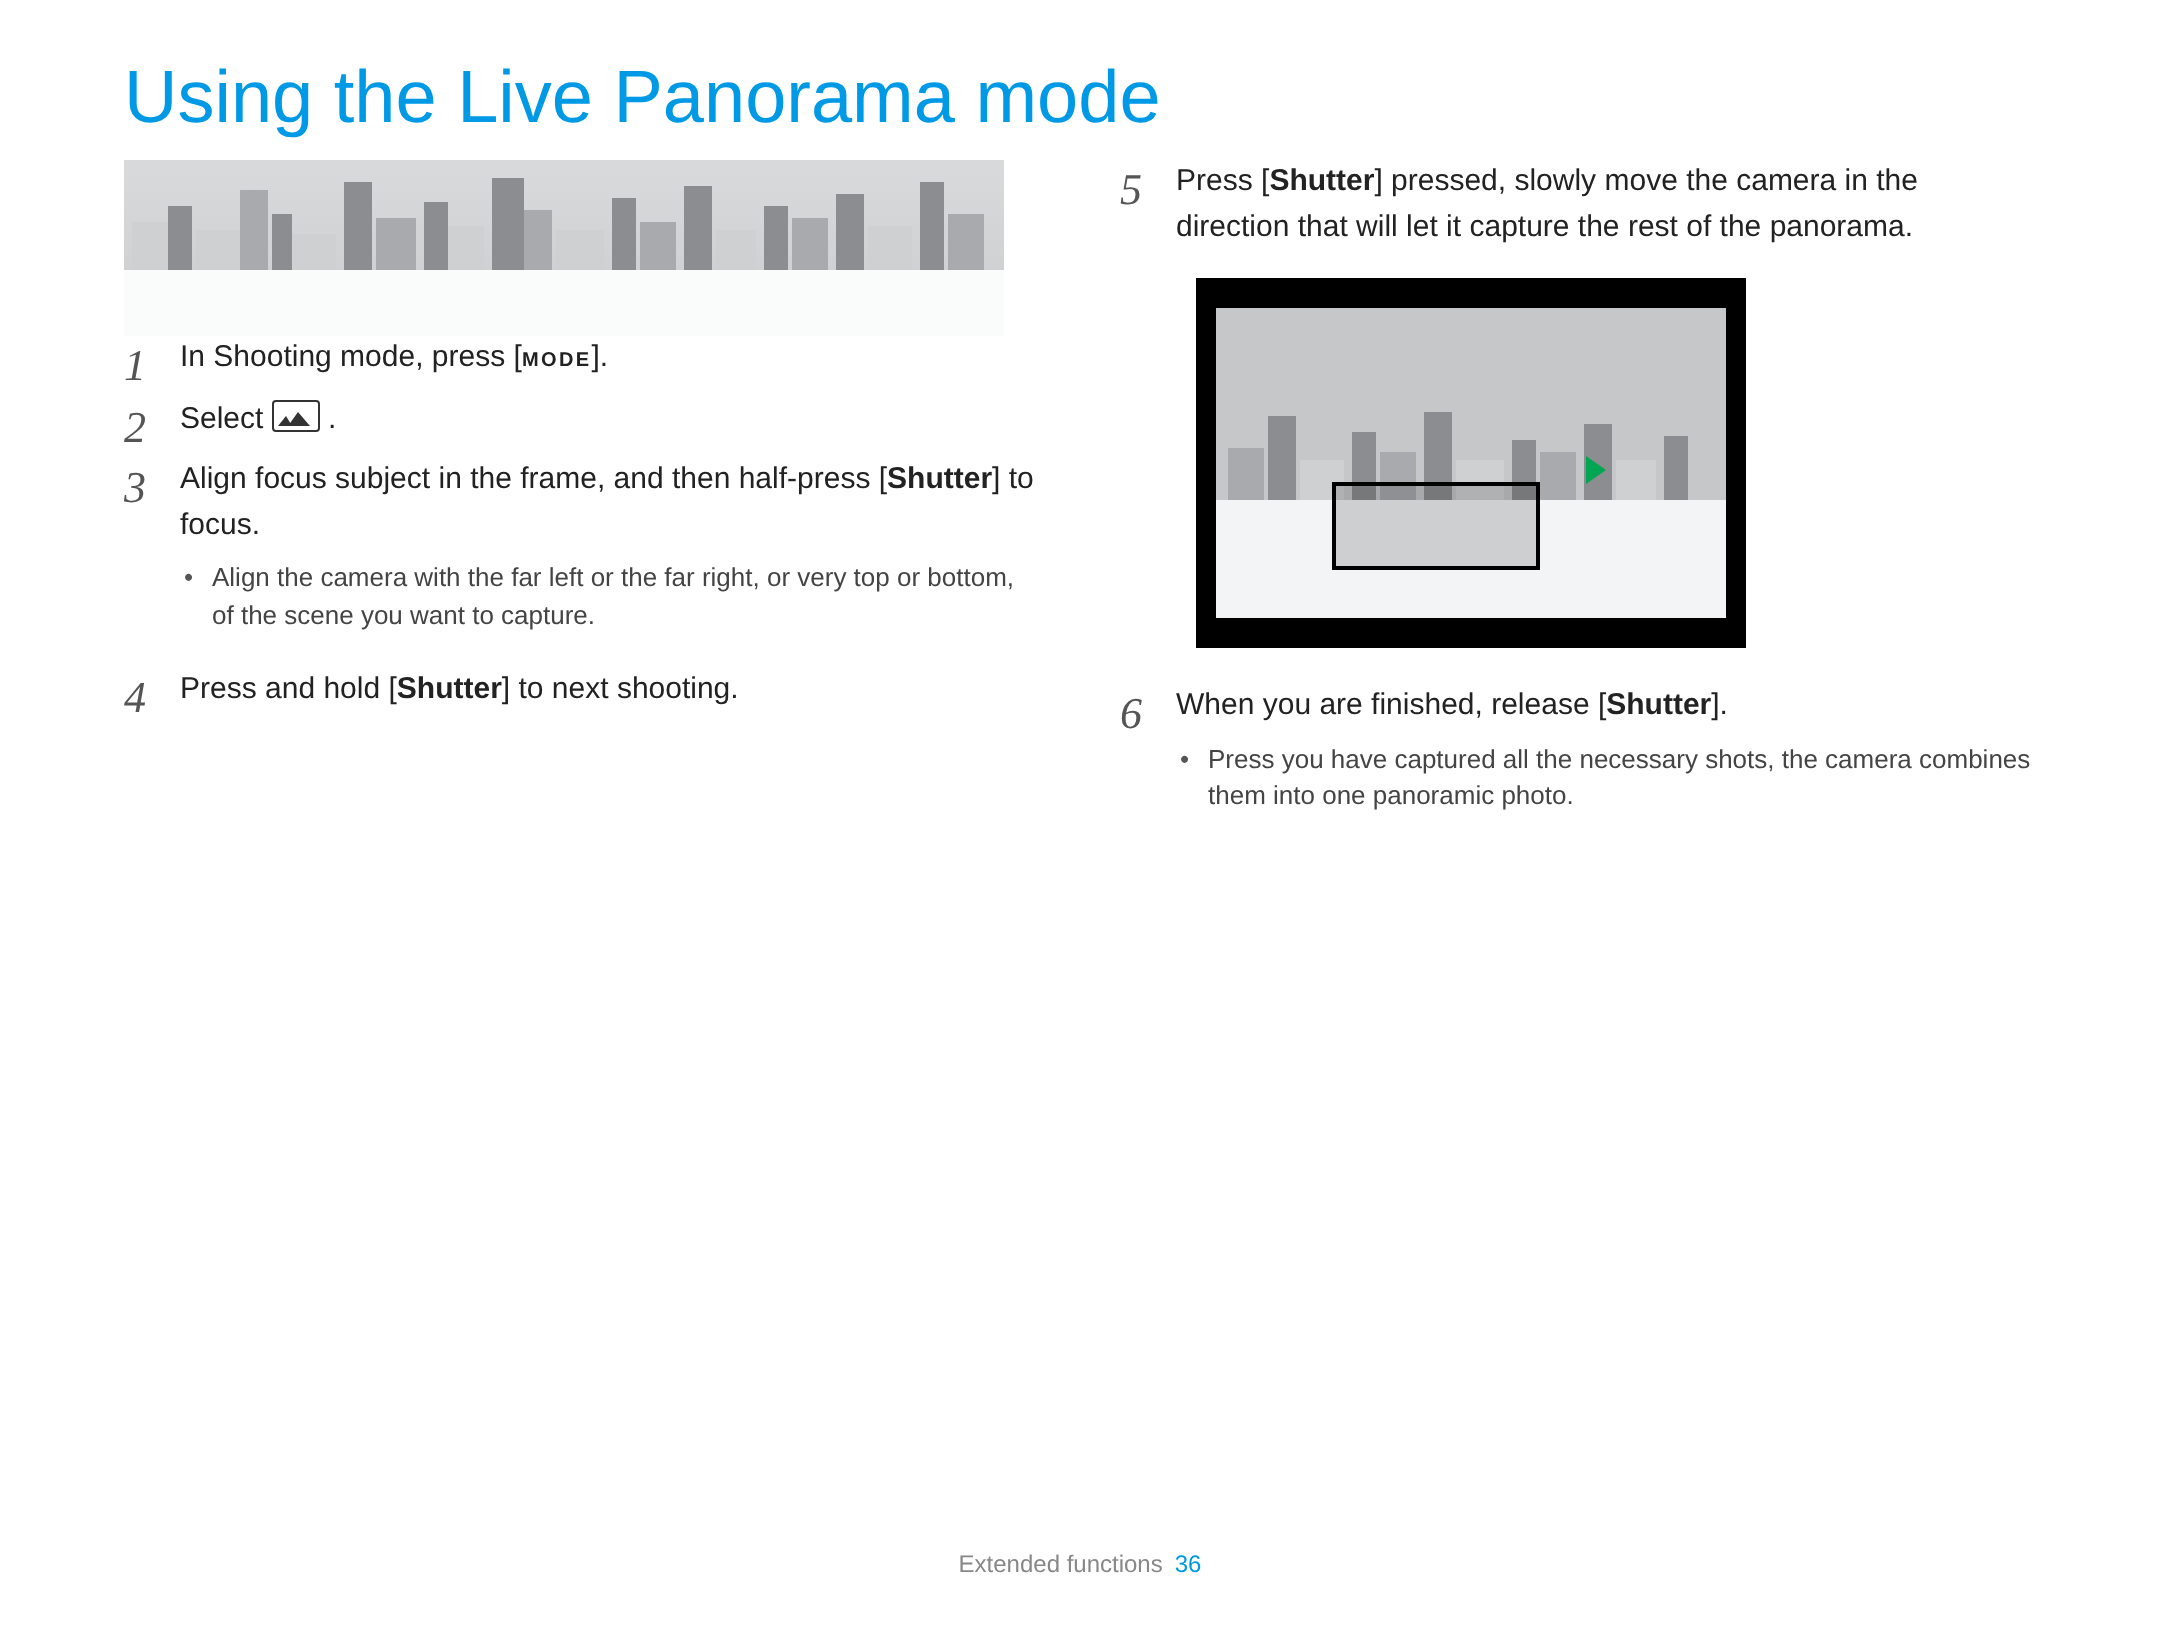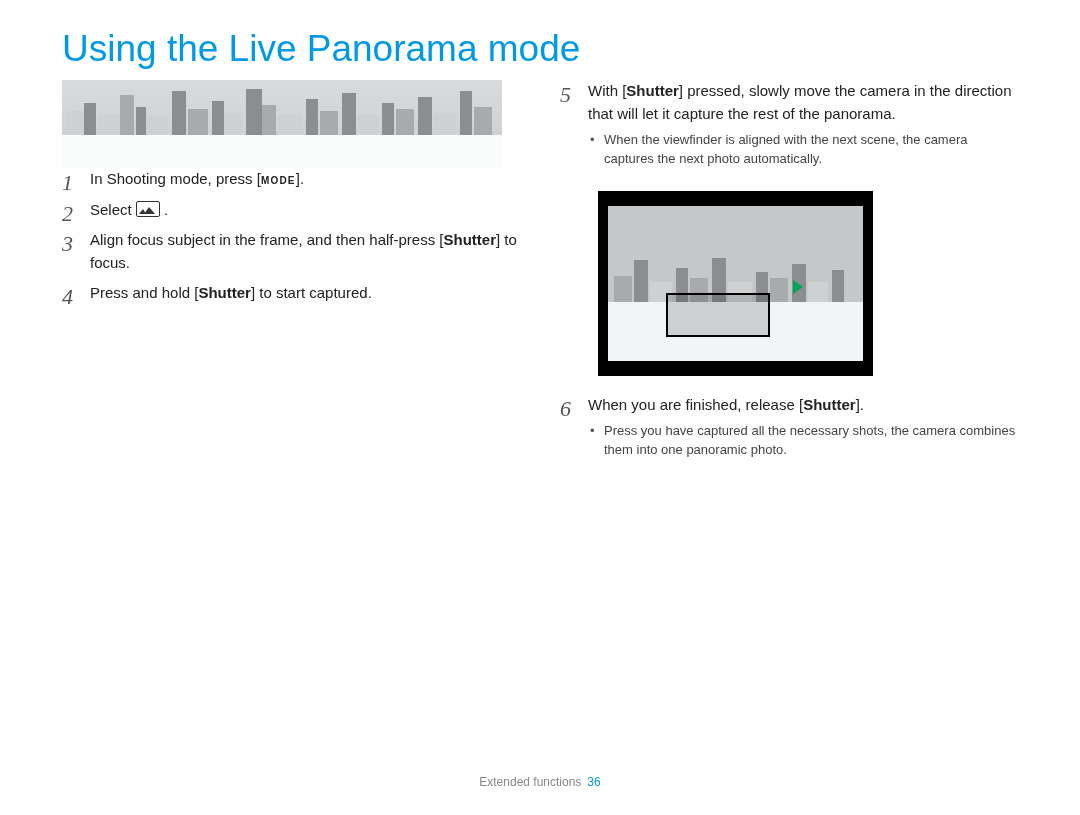--- a/index.html
+++ b/index.html
@@ -232,36 +232,36 @@
 
       <ol class="steps" start="1">
         <li>
           <span>In Shooting mode, press [</span><span class="mode-key">MODE</span><span>].</span>
         </li>
         <li>
           <span>Select </span><span class="pano-icon"></span><span> .</span>
         </li>
         <li>
           <span>Align focus subject in the frame, and then half-press [</span><span class="bold">Shutter</span><span>] to focus.</span>
-        </li>
-        <li>
-          <span>Press and hold [</span><span class="bold">Shutter</span><span>] to start captured.</span>
+          <ul>
+            <li>Align the camera with the far left or the far right, or very top or bottom, of the scene you want to capture.</li>
+          </ul>
+        </li>
+        <li>
+          <span>Press and hold [</span><span class="bold">Shutter</span><span>] to next shooting.</span>
         </li>
       </ol>
 
     </div>
 
     <div class="col">
 
       <ol class="steps" style="counter-reset:step 4">
         <li>
-          <span>With [</span><span class="bold">Shutter</span><span>] pressed, slowly move the camera in the direction that will let it capture the rest of the panorama.</span>
-          <ul>
-            <li>When the viewfinder is aligned with the next scene, the camera captures the next photo automatically.</li>
-          </ul>
+          <span>Press [</span><span class="bold">Shutter</span><span>] pressed, slowly move the camera in the direction that will let it capture the rest of the panorama.</span>
 
           <div class="viewfinder">
             <div class="vf-inner">
               <div class="vf-sky"></div>
               <div class="vf-ground"></div>
               <div class="vf-bld mid" style="left:6px;width:18px;height:26px"></div>
               <div class="vf-bld" style="left:26px;width:14px;height:42px"></div>
               <div class="vf-bld light" style="left:42px;width:22px;height:20px"></div>
               <div class="vf-bld" style="left:68px;width:12px;height:34px"></div>
               <div class="vf-bld mid" style="left:82px;width:18px;height:24px"></div>

